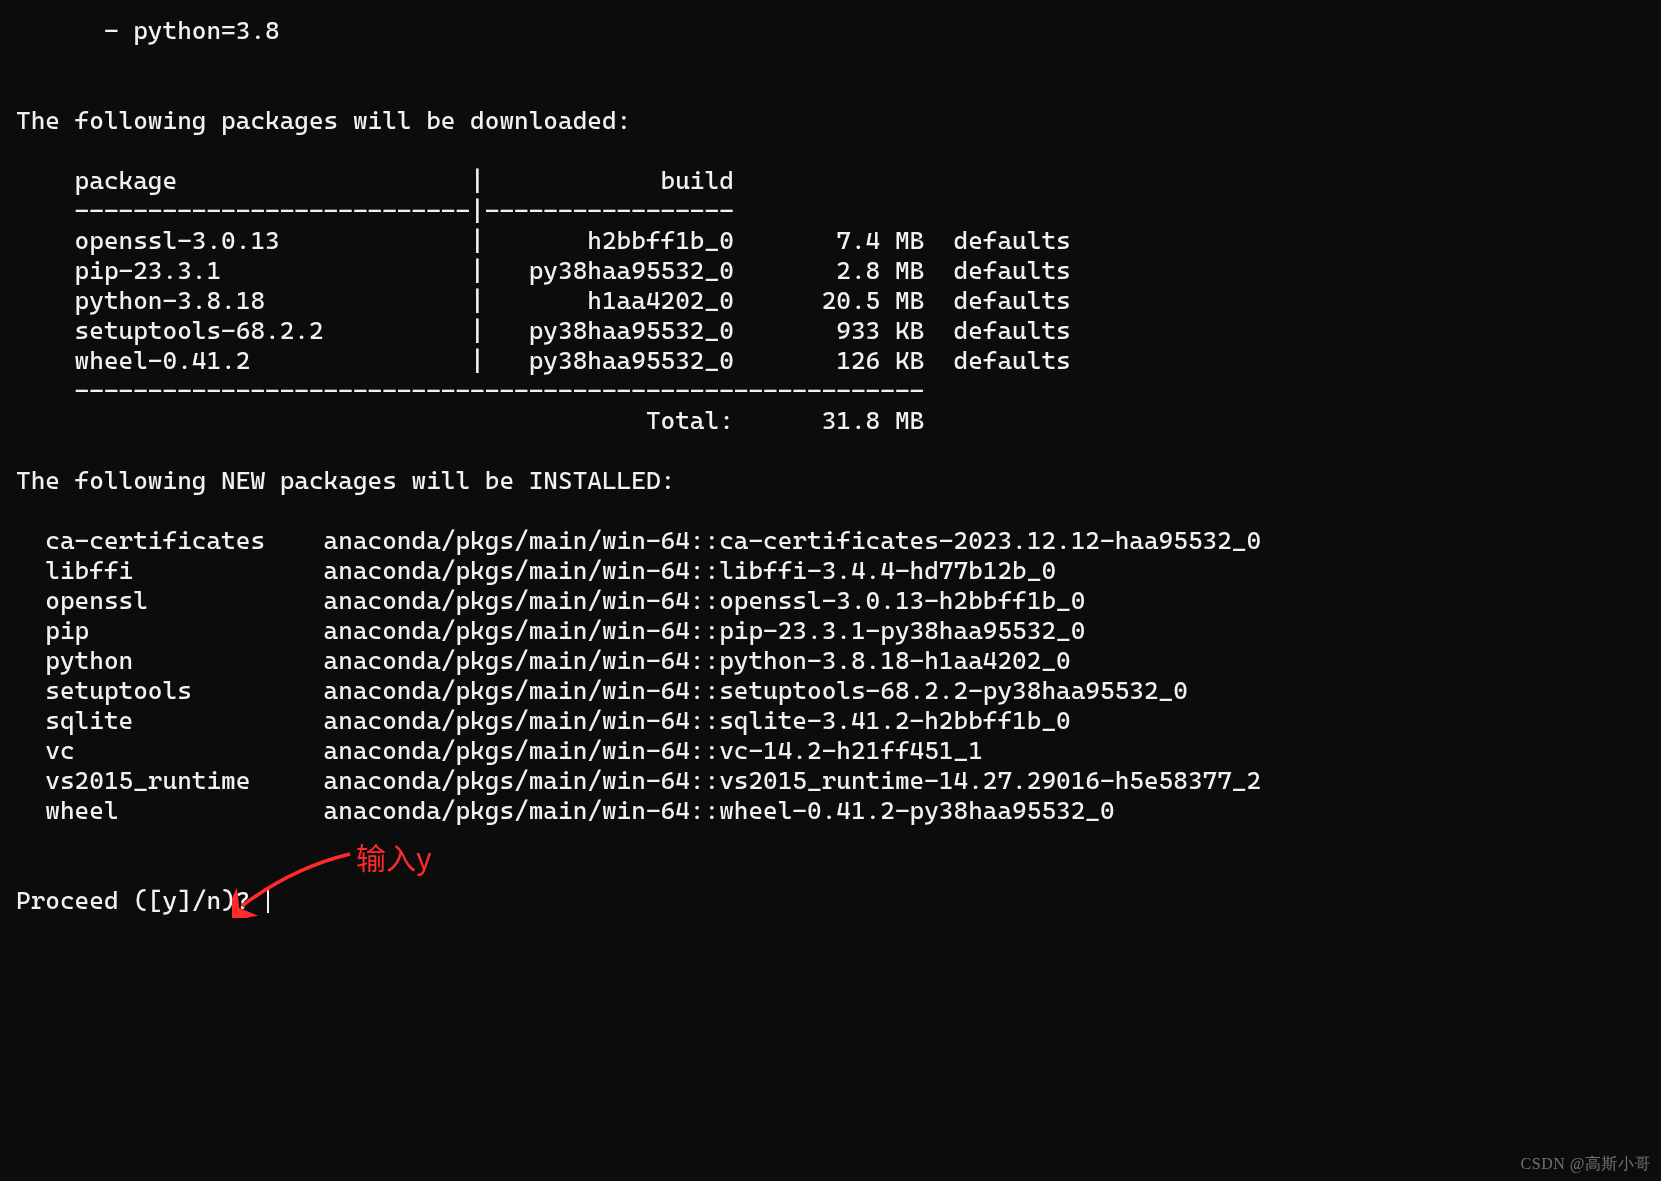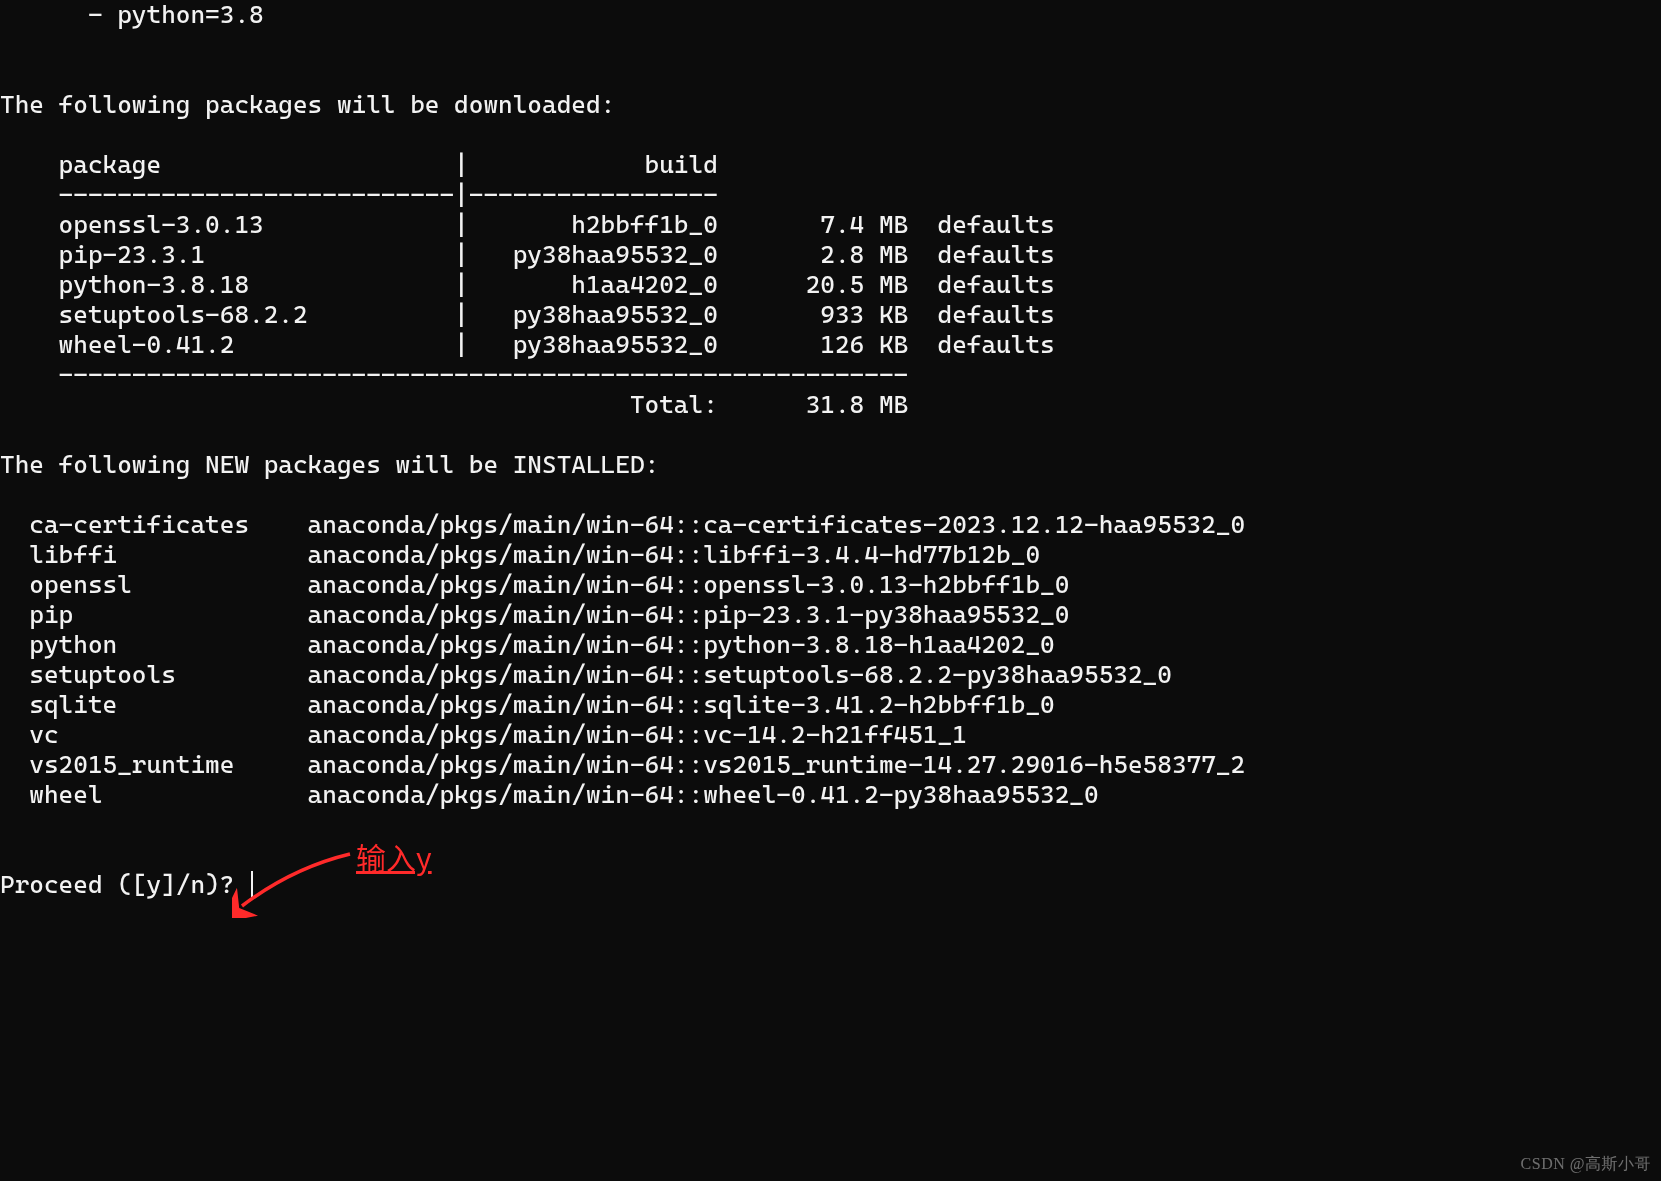--- a/index.html
+++ b/index.html
@@ -2,21 +2,21 @@
 <html><head>
 <meta charset="utf-8">
 <style>
   html,body{margin:0;padding:0;background:#0c0c0c;width:1661px;height:1181px;overflow:hidden;}
   pre.term{
     font-family:"Cascadia Mono","Consolas","Menlo","DejaVu Sans Mono",monospace;
     font-size:25px;
     line-height:30px;
     color:#f2f2f2;
     margin:0;
-    padding:0;
+    padding:16px;
     white-space:pre;
     letter-spacing:0px;
   }
   .cursor{
     display:inline-block;width:2px;height:26px;background:#f2f2f2;vertical-align:-4px;margin-left:2px;
   }
   .annotation{
     position:absolute;
     color:#ff2a2a;
     font-family:"Microsoft YaHei","PingFang SC","Noto Sans CJK SC",sans-serif;
@@ -67,15 +67,15 @@
 <span>Proceed ([y]/n)? </span><span class="cursor"></span></pre>
 
 <svg class="arrow" style="left:232px;top:848px;" width="130" height="70" viewBox="0 0 130 70">
   <defs>
     <marker id="ah" markerWidth="12" markerHeight="12" refX="2" refY="5" orient="auto">
       <path d="M0,0 L10,5 L0,10 L3,5 Z" fill="#ff2a2a"></path>
     </marker>
   </defs>
   <path d="M118,6 Q60,20 10,58" stroke="#ff2a2a" stroke-width="3.5" fill="none" marker-end="url(#ah)"></path>
 </svg>
-<div class="annotation" style="left:356px;top:834px;text-decoration:underline;">输入y</div>
+<div class="annotation" style="left:356px;top:834px;">输入y</div>
 
 <div class="watermark">CSDN @高斯小哥</div>
 
 </body></html>

